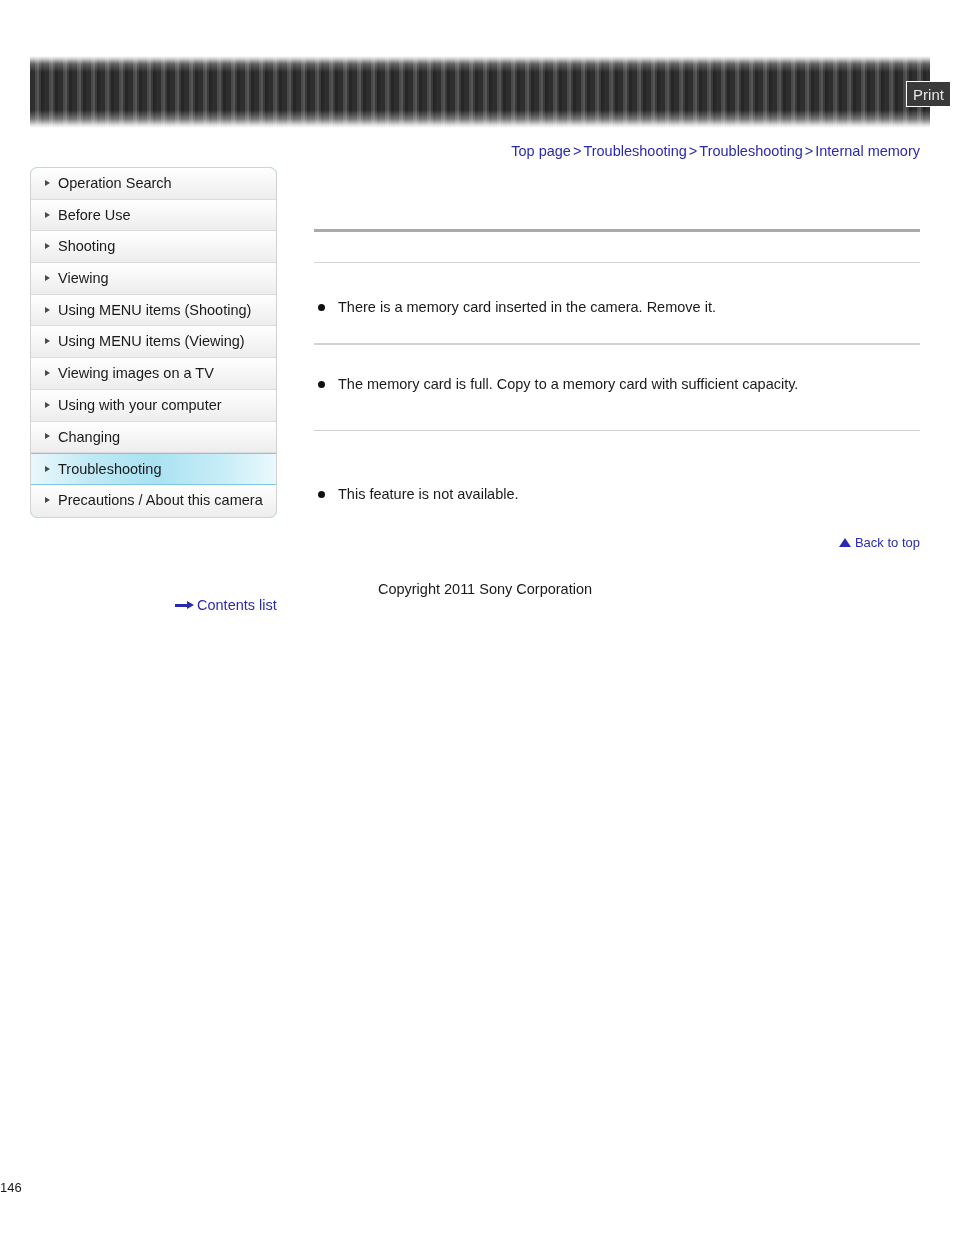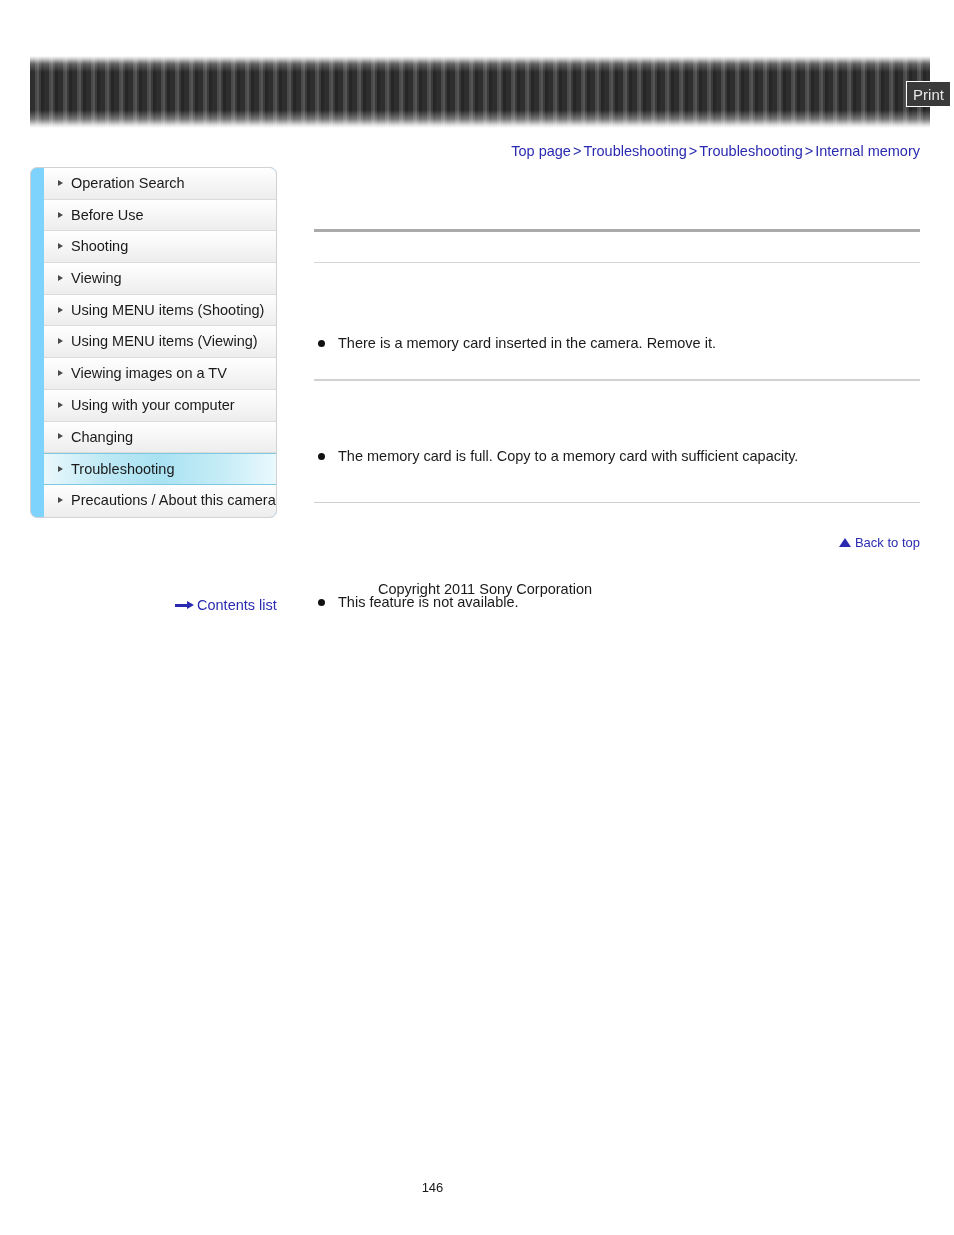--- a/index.html
+++ b/index.html
@@ -79,21 +79,20 @@
   .sidebar {
     position: absolute;
     left: 30px;
     top: 167px;
     width: 247px;
     border: 1px solid #d2d2d2;
     border-radius: 7px;
     background: #7dd3fc;
     box-sizing: border-box;
     overflow: hidden;
-    padding-left: 13px;
   }
   .nav-item {
     position: relative;
     height: 31.7px;
     line-height: 31.7px;
     padding-left: 27px;
     font-size: 14.5px;
     color: #1a1a1a;
     border-bottom: 1px solid #dcdcdc;
     background: linear-gradient(to bottom, #ffffff 0%, #f7f7f7 45%, #ededed 100%);
@@ -177,21 +176,20 @@
     height: 1px;
     background: #d6d6d6;
   }
   .bullet-row {
     position: relative;
     padding-left: 24px;
     font-size: 14.5px;
     color: #1a1a1a;
     min-height: 20px;
     line-height: 20px;
-    margin-top: 36px;
   }
   .bullet-row .dot {
     position: absolute;
     left: 4px;
     top: 7px;
     width: 7px;
     height: 7px;
     border-radius: 50%;
     background: #111111;
   }
@@ -233,21 +231,20 @@
     text-align: center;
     font-size: 14.5px;
     color: #1a1a1a;
     margin-left: 8px;
   }
   .page-number {
     position: absolute;
     left: 0;
     top: 1180px;
     width: 865px;
-    text-align: center;
     font-size: 13px;
     color: #1a1a1a;
   }
 </style>
 </head>
 <body>
 
 <div class="header-band"></div>
 <div class="print-button">Print</div>
 

